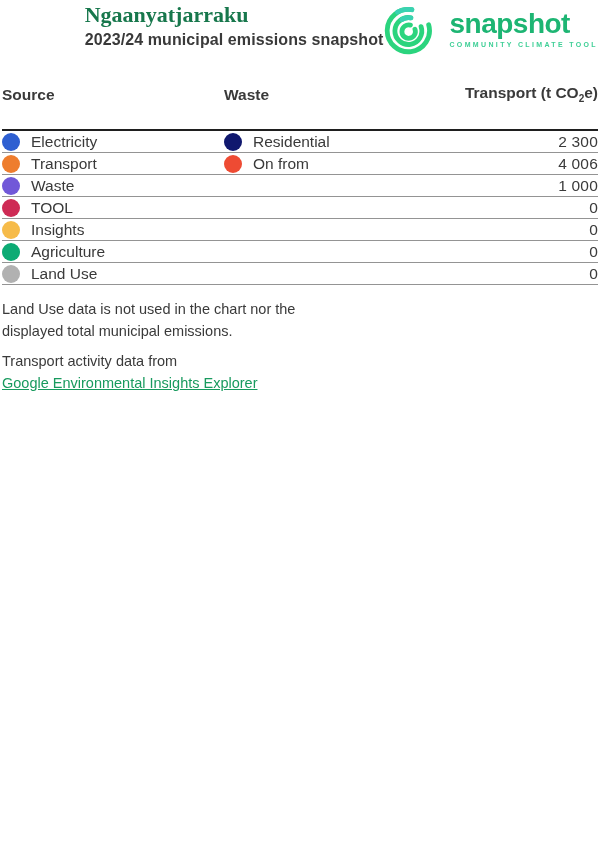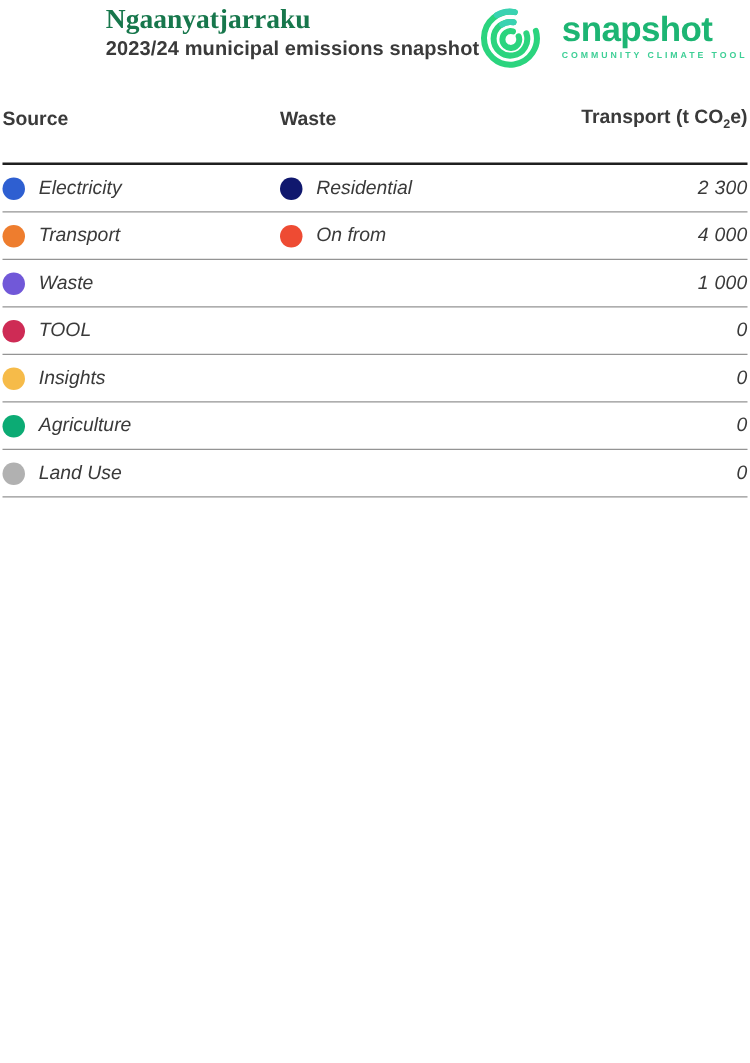--- a/index.html
+++ b/index.html
@@ -41,24 +41,23 @@
     align-items: end;
     font-weight: 700; font-size: 15.5px;
     padding-bottom: 25px;
     border-bottom: 2px solid #1f1f1f;
   }
   .thead .th-emissions { text-align: right; }
   sub.co2 { font-size: 10px; }
   .trow {
     display: grid; grid-template-columns: 222px 192px 1fr;
     align-items: center;
-    height: 38px;
+    height: 22px;
     border-bottom: 1px solid #949494;
     font-size: 15.5px;
-    font-style: italic;
   }
   .cell { display: flex; align-items: center; }
   .dot {
     width: 18px; height: 18px; border-radius: 50%;
     flex: 0 0 18px; margin-right: 11px;
   }
   .value-cell { justify-content: flex-end; text-align: right; letter-spacing: .2px; }
 
   
   .notes { margin-top: 13px; font-size: 14.5px; line-height: 22px; max-width: 335px; }
@@ -116,21 +115,21 @@
         </div>
         <div class="trow">
           <div class="cell source-cell">
             <span class="dot" style="background: rgb(238, 125, 46);"></span>
             <span>Transport</span>
           </div>
           <div class="cell sector-cell">
             <span class="dot" style="background: rgb(238, 75, 51);"></span>
             <span>On from</span>
           </div>
-          <div class="cell value-cell">4 000</div>
+          <div class="cell value-cell">4 006</div>
         </div>
         <div class="trow">
           <div class="cell source-cell">
             <span class="dot" style="background: rgb(113, 88, 216);"></span>
             <span>Waste</span>
           </div>
           <div class="cell sector-cell"></div>
           <div class="cell value-cell">1 000</div>
         </div>
         <div class="trow">
@@ -161,14 +160,21 @@
           <div class="cell source-cell">
             <span class="dot" style="background: rgb(177, 177, 177);"></span>
             <span>Land Use</span>
           </div>
           <div class="cell sector-cell"></div>
           <div class="cell value-cell">0</div>
         </div>
       </div>
   </div>
 
+  <div class="notes">
+    <p>Land Use data is not used in the chart nor the displayed total municipal emissions.</p>
+    <p>
+      <span>Transport activity data from</span><br>
+      <a class="eie-link">Google Environmental Insights Explorer</a>
+    </p>
+  </div>
 
 </div>
 
 </body></html>

